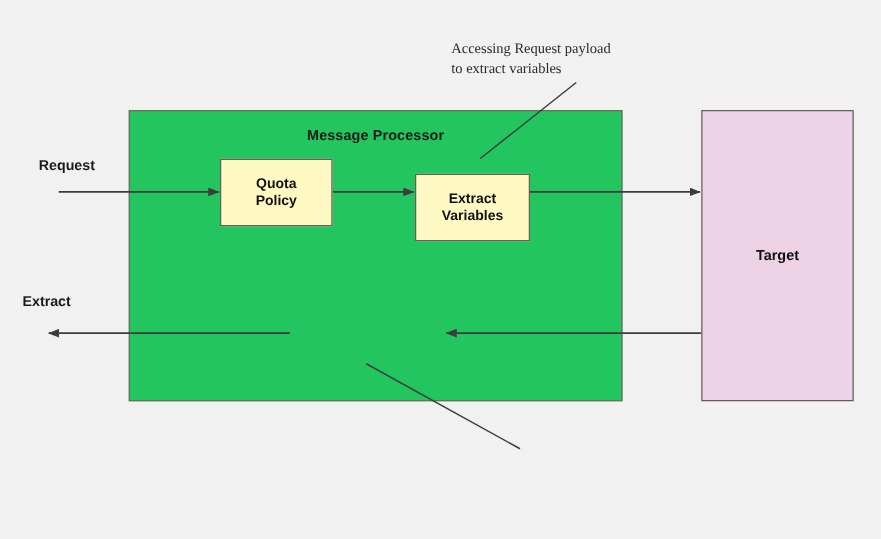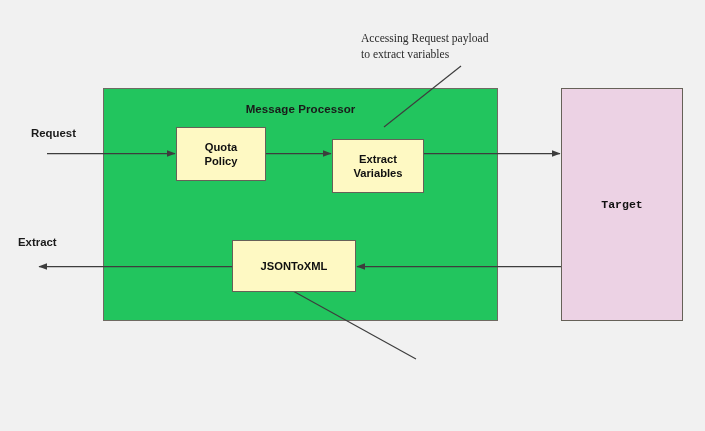--- a/index.html
+++ b/index.html
@@ -79,21 +79,20 @@
   }
   #target-box {
     left: 561px;
     top: 88px;
     width: 122px;
     height: 233px;
     background: #ecd2e4;
     font-size: 11.5px;
     font-weight: bold;
     color: #111111;
-    font-family: Liberation Mono, monospace;
   }
   .edge-label {
     position: absolute;
     font-size: 11.4px;
     font-weight: bold;
     color: #1a1a1a;
     white-space: nowrap;
   }
   #request-label {
     left: 31px;
@@ -158,23 +157,20 @@
     </span>
   </div>
 
   <div class="box policy-box" id="extract-box">
     <span>
       <span>Extract</span><br>
       <span>Variables</span>
     </span>
   </div>
 
-  <div class="box policy-box" id="json-box">
-    <span>JSONToXML</span>
-  </div>
 
   <div class="box" id="target-box">
     <span>Target</span>
   </div>
 
   <div class="edge-label" id="request-label">Request</div>
   <div class="edge-label" id="response-label">Extract</div>
 
   <div class="note" id="note-request">Accessing Request payload
 to extract variables</div>

